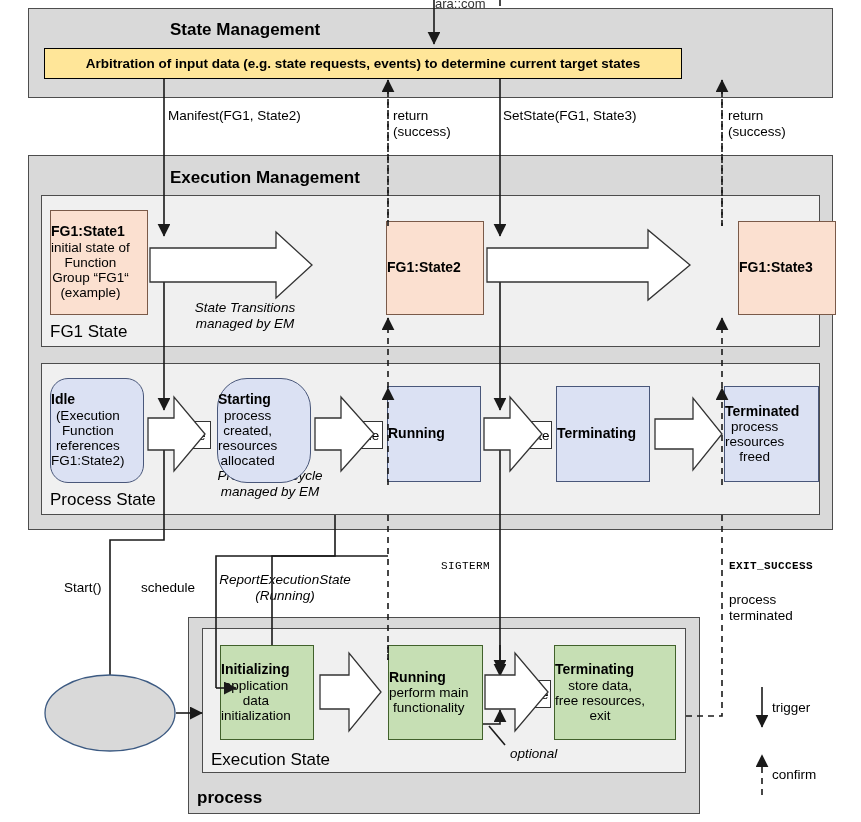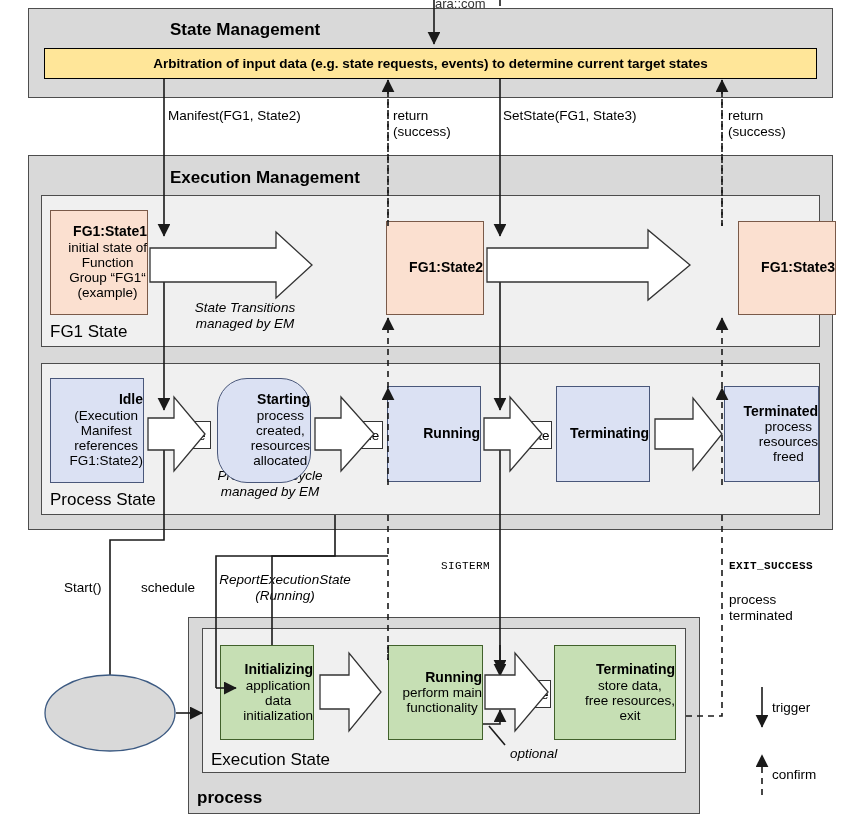--- a/index.html
+++ b/index.html
@@ -36,21 +36,21 @@
     font-size:17px;
     color:#000;
     white-space:nowrap;
   }
 
   
   .sbox{
     border:1px solid #49577a;
     display:flex;
     flex-direction:column;
-    align-items:flex-end;
+    align-items:flex-start;
     justify-content:center;
     text-align:center;
     line-height:1.12;
     font-size:13.5px;
   }
   .sbox .t{font-weight:bold;font-size:14px;display:block;}
   .sbox .d{display:block;font-size:13.5px;}
   .peach{background:#fbe0d0;border-color:#7a5a49;}
   .blue{background:#dbe1f3;border-color:#49577a;}
   .green{background:#c6dfb4;border-color:#41612b;}
@@ -90,21 +90,21 @@
 </style>
 </head>
 <body>
 
 <div id="stage">
 
   <div class="toptext" style="left:435px;top:-4px;">ara::com</div>
 
   <div class="abs panel" style="left:28px;top:8px;width:805px;height:90px;"></div>
   <div class="panel-title" style="left:170px;top:20px;">State Management</div>
-  <div class="abs arbitration" style="left:44px;top:48px;width:773px;height:31px;">Arbitration of input data (e.g. state requests, events) to determine current target states</div>
+  <div class="abs arbitration" style="left:44px;top:48px;width:638px;height:31px;">Arbitration of input data (e.g. state requests, events) to determine current target states</div>
 
   <div class="lbl" style="left:168px;top:108px;">Manifest(FG1, State2)</div>
   <div class="lbl" style="left: 393px; top: 108px; white-space: pre-line;">return
 (success)</div>
   <div class="lbl" style="left:503px;top:108px;">SetState(FG1, State3)</div>
   <div class="lbl" style="left: 728px; top: 108px; white-space: pre-line;">return
 (success)</div>
 
   <div class="abs panel" style="left:28px;top:155px;width:805px;height:375px;"></div>
   <div class="panel-title" style="left:170px;top:168px;">Execution Management</div>
@@ -129,24 +129,24 @@
   </div>
 
   <div class="chip nb" style="left:185px;top:256px;width:150px;height:18px;">State Transition</div>
   <div class="chip nb" style="left:520px;top:256px;width:150px;height:18px;">State Transition</div>
 
   <div class="abs inner" style="left:41px;top:363px;width:779px;height:152px;"></div>
   <div class="inner-title" style="left:50px;top:490px;">Process State</div>
   <div class="lbl it c" style="left: 190px; top: 468px; width: 160px; white-space: pre-line;">Process Lifecycle
 managed by EM</div>
 
-  <div class="abs sbox blue" style="left:50px;top:378px;width:94px;height:105px;">
+  <div class="abs sbox blue" style="left:50px;top:378px;width:94px;height:105px;border-radius:18px;">
     <span class="t">Idle</span>
     <span class="d" style="white-space: pre-line;">(Execution
-Manifest
+Function
 references
 FG1:State2)</span>
   </div>
   <div class="abs sbox blue" style="left:217px;top:378px;width:94px;height:105px;border-radius:30px;">
     <span class="t">Starting</span>
     <span class="d" style="white-space: pre-line;">process
 created,
 resources
 allocated</span>
   </div>

